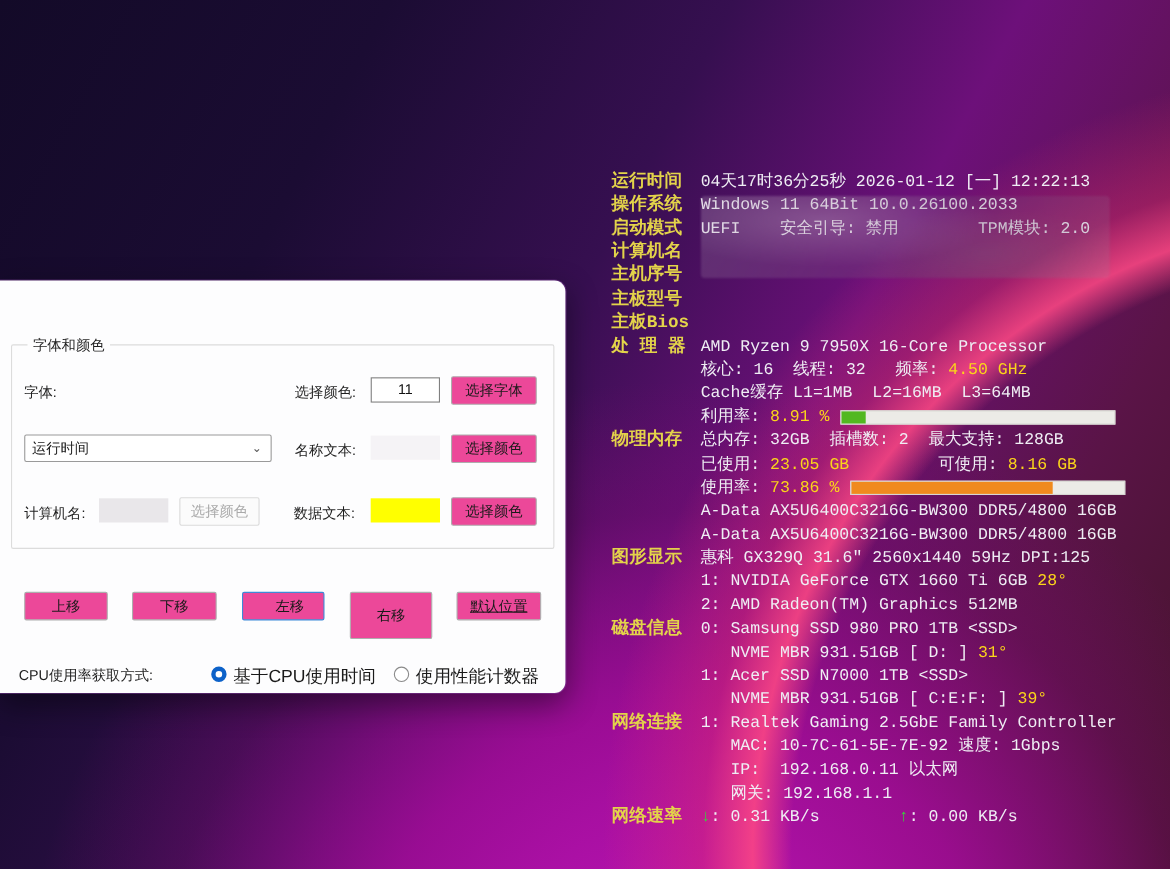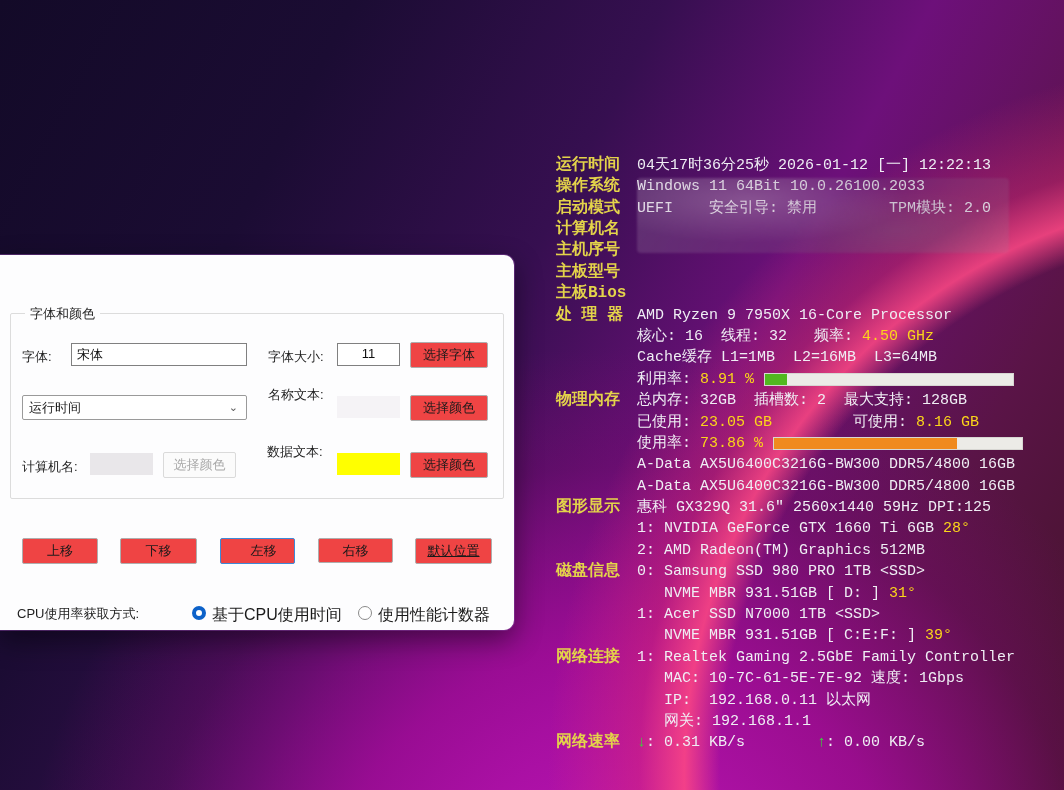--- a/index.html
+++ b/index.html
@@ -81,21 +81,21 @@
   .text-input {
     position:absolute; border:1px solid #808080; background:#fff; font-size:13px;
     padding:2px 5px; font-family:"Liberation Sans",sans-serif; color:#111;
   }
   .combo {
     position:absolute; border:1px solid #9a9a9a; background:#fff; display:flex; align-items:center;
     padding-left:6px; font-size:13px; border-radius:2px;
   }
   .combo .chev { margin-left:auto; margin-right:8px; color:#5a5a5a; font-size:11px; }
   .btn {
-    position:absolute; border:1px solid #aeaeae; background:#ef4444; border-radius:2px;
+    position:absolute; border:1px solid #aeaeae; background:#ec4899; border-radius:2px;
     font-size:13px; color:#1a1a1a; display:flex; align-items:center; justify-content:center;
     font-family:"Liberation Sans",sans-serif;
   }
   .btn.focused { border:1.5px solid #3d8ad8;padding-left:12px; }
   .btn.disabled { color:#a9a9a9; border-color:#dadada; background:#fbfbfb; }
   .swatch { position:absolute; }
 
   .radio-row { position:absolute; left:0; top:348px; width:100%; height:27px; }
   .radio { position:absolute; width:14px; height:14px; border-radius:50%; top:3px; }
   .radio.sel { border:4px solid #0d62c9; background:#fff; }
@@ -110,44 +110,43 @@
 <div class="overlay" id="overlay">
   <div class="redacted"></div>
 <div class="ov-line"><span class="ov-label">运行时间</span><span class="ov-val"><span class="seg-w">04天17时36分25秒 2026-01-12 [一] 12:22:13</span></span></div><div class="ov-line"><span class="ov-label">操作系统</span><span class="ov-val"><span class="seg-w">Windows 11 64Bit 10.0.26100.2033</span></span></div><div class="ov-line"><span class="ov-label">启动模式</span><span class="ov-val"><span class="seg-w">UEFI    安全引导: 禁用        TPM模块: 2.0</span></span></div><div class="ov-line"><span class="ov-label">计算机名</span><span class="ov-val"></span></div><div class="ov-line"><span class="ov-label">主机序号</span><span class="ov-val"></span></div><div class="ov-line"><span class="ov-label">主板型号</span><span class="ov-val"></span></div><div class="ov-line"><span class="ov-label">主板Bios</span><span class="ov-val"></span></div><div class="ov-line"><span class="ov-label">处 理 器</span><span class="ov-val"><span class="seg-w">AMD Ryzen 9 7950X 16-Core Processor</span></span></div><div class="ov-line"><span class="ov-label"></span><span class="ov-val"><span class="seg-w">核心: 16  线程: 32   频率: </span><span class="seg-y">4.50 GHz</span></span></div><div class="ov-line"><span class="ov-label"></span><span class="ov-val"><span class="seg-w">Cache缓存 L1=1MB  L2=16MB  L3=64MB</span></span></div><div class="ov-line"><span class="ov-label"></span><span class="ov-val"><span class="seg-w">利用率: </span><span class="seg-y">8.91 %</span></span><span class="bar"><i style="width: 8.91%; background: rgb(82, 184, 32);"></i></span></div><div class="ov-line"><span class="ov-label">物理内存</span><span class="ov-val"><span class="seg-w">总内存: 32GB  插槽数: 2  最大支持: 128GB</span></span></div><div class="ov-line"><span class="ov-label"></span><span class="ov-val"><span class="seg-w">已使用: </span><span class="seg-y">23.05 GB</span><span class="seg-w">         可使用: </span><span class="seg-y">8.16 GB</span></span></div><div class="ov-line"><span class="ov-label"></span><span class="ov-val"><span class="seg-w">使用率: </span><span class="seg-y">73.86 %</span></span><span class="bar"><i style="width: 73.86%; background: rgb(240, 138, 30);"></i></span></div><div class="ov-line"><span class="ov-label"></span><span class="ov-val"><span class="seg-w">A-Data AX5U6400C3216G-BW300 DDR5/4800 16GB</span></span></div><div class="ov-line"><span class="ov-label"></span><span class="ov-val"><span class="seg-w">A-Data AX5U6400C3216G-BW300 DDR5/4800 16GB</span></span></div><div class="ov-line"><span class="ov-label">图形显示</span><span class="ov-val"><span class="seg-w">惠科 GX329Q 31.6″ 2560x1440 59Hz DPI:125</span></span></div><div class="ov-line"><span class="ov-label"></span><span class="ov-val"><span class="seg-w">1: NVIDIA GeForce GTX 1660 Ti 6GB </span><span class="seg-y">28°</span></span></div><div class="ov-line"><span class="ov-label"></span><span class="ov-val"><span class="seg-w">2: AMD Radeon(TM) Graphics 512MB</span></span></div><div class="ov-line"><span class="ov-label">磁盘信息</span><span class="ov-val"><span class="seg-w">0: Samsung SSD 980 PRO 1TB &lt;SSD&gt;</span></span></div><div class="ov-line"><span class="ov-label"></span><span class="ov-val"><span class="seg-w">   NVME MBR 931.51GB [ D: ] </span><span class="seg-y">31°</span></span></div><div class="ov-line"><span class="ov-label"></span><span class="ov-val"><span class="seg-w">1: Acer SSD N7000 1TB &lt;SSD&gt;</span></span></div><div class="ov-line"><span class="ov-label"></span><span class="ov-val"><span class="seg-w">   NVME MBR 931.51GB [ C:E:F: ] </span><span class="seg-y">39°</span></span></div><div class="ov-line"><span class="ov-label">网络连接</span><span class="ov-val"><span class="seg-w">1: Realtek Gaming 2.5GbE Family Controller</span></span></div><div class="ov-line"><span class="ov-label"></span><span class="ov-val"><span class="seg-w">   MAC: 10-7C-61-5E-7E-92 速度: 1Gbps</span></span></div><div class="ov-line"><span class="ov-label"></span><span class="ov-val"><span class="seg-w">   IP:  192.168.0.11 以太网</span></span></div><div class="ov-line"><span class="ov-label"></span><span class="ov-val"><span class="seg-w">   网关: 192.168.1.1</span></span></div><div class="ov-line"><span class="ov-label">网络速率</span><span class="ov-val"><span class="seg-g">↓</span><span class="seg-w">: 0.31 KB/s</span><span class="seg-w">        </span><span class="seg-g">↑</span><span class="seg-w">: 0.00 KB/s</span></span></div></div>
 
 <div class="window">
 
   <div class="groupbox gb-font">
     <span class="legend">字体和颜色</span>
   </div>
   <span class="fld-label" style="left:22px; top:93px;">字体:</span>
-  <div class="text-input" style="left:71px; top:88px; width:176px; height:23px;">宋体</div>
-  <span class="fld-label" style="left:268px; top:93px;">字体大小:</span>
+  <span class="fld-label" style="left:268px; top:93px;">选择颜色:</span>
   <div class="text-input" style="left:337px; top:88px; width:63px; height:23px;text-align:center;">11</div>
   <div class="btn" style="left:410px; top:87px; width:78px; height:26px;">选择字体</div>
 
   <div class="combo" style="left:22px; top:140px; width:225px; height:25px;">
     <span>运行时间</span>
     <span class="chev">⌄</span>
   </div>
-  <span class="fld-label" style="left:268px; top:131px;">名称文本:</span>
+  <span class="fld-label" style="left:268px; top:146px;">名称文本:</span>
   <div class="swatch" id="swatch-name" style="left: 337px; top: 141px; width: 63px; height: 22px; background: rgb(245, 243, 246);"></div>
   <div class="btn" style="left:410px; top:140px; width:78px; height:26px;">选择颜色</div>
 
   <span class="fld-label" style="left:22px; top:203px;">计算机名:</span>
   <div class="swatch" id="swatch-dynamic" style="left: 90px; top: 198px; width: 63px; height: 22px; background: rgb(233, 231, 234);"></div>
   <div class="btn disabled" style="left:163px; top:197px; width:73px; height:26px;">选择颜色</div>
-  <span class="fld-label" style="left:267px; top:188px;">数据文本:</span>
+  <span class="fld-label" style="left:267px; top:203px;">数据文本:</span>
   <div class="swatch" id="swatch-data" style="left: 337px; top: 198px; width: 63px; height: 22px; background: rgb(255, 255, 0);"></div>
   <div class="btn" style="left:410px; top:197px; width:78px; height:26px;">选择颜色</div>
 
   <div class="btn" style="left: 22px; top: 283px; width: 76px; height: 26px;">上移</div>
     <div class="btn" style="left: 120px; top: 283px; width: 77px; height: 26px;">下移</div>
     <div class="btn focused" style="left: 220px; top: 283px; width: 75px; height: 26px;">左移</div>
-    <div class="btn" style="left: 318px; top: 283px; width: 75px; height: 25px;">右移</div>
+    <div class="btn" style="left: 318px; top: 283px; width: 75px; height: 43px;">右移</div>
     <div class="btn" style="left: 415px; top: 283px; width: 77px; height: 26px; text-decoration: underline;">默认位置</div>
     <div id="pos-buttons"></div>
 
   <div class="radio-row">
     <span class="fld-label" style="left:17px; top:2px;">CPU使用率获取方式:</span>
     <span class="radio sel" style="left:192px;"></span>
     <span class="radio-label" style="left:212px;">基于CPU使用时间</span>
     <span class="radio unsel" style="left:358px;"></span>
     <span class="radio-label" style="left:378px;">使用性能计数器</span>
   </div>

